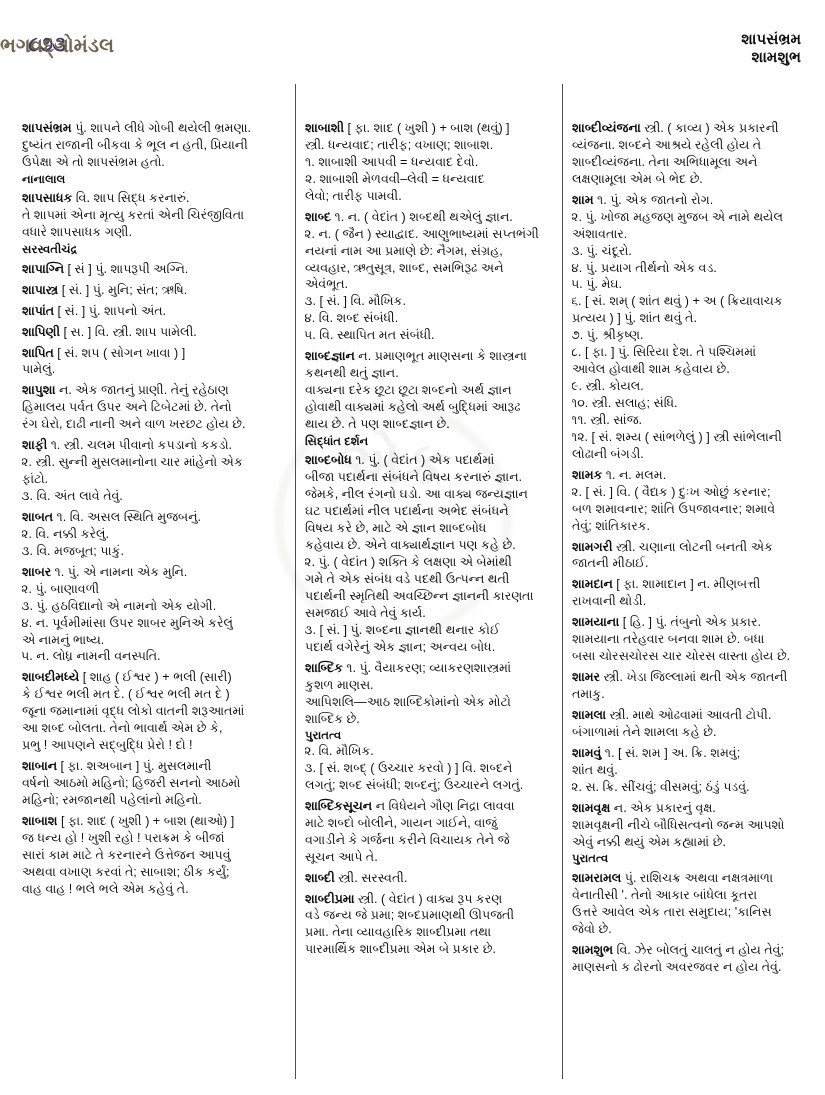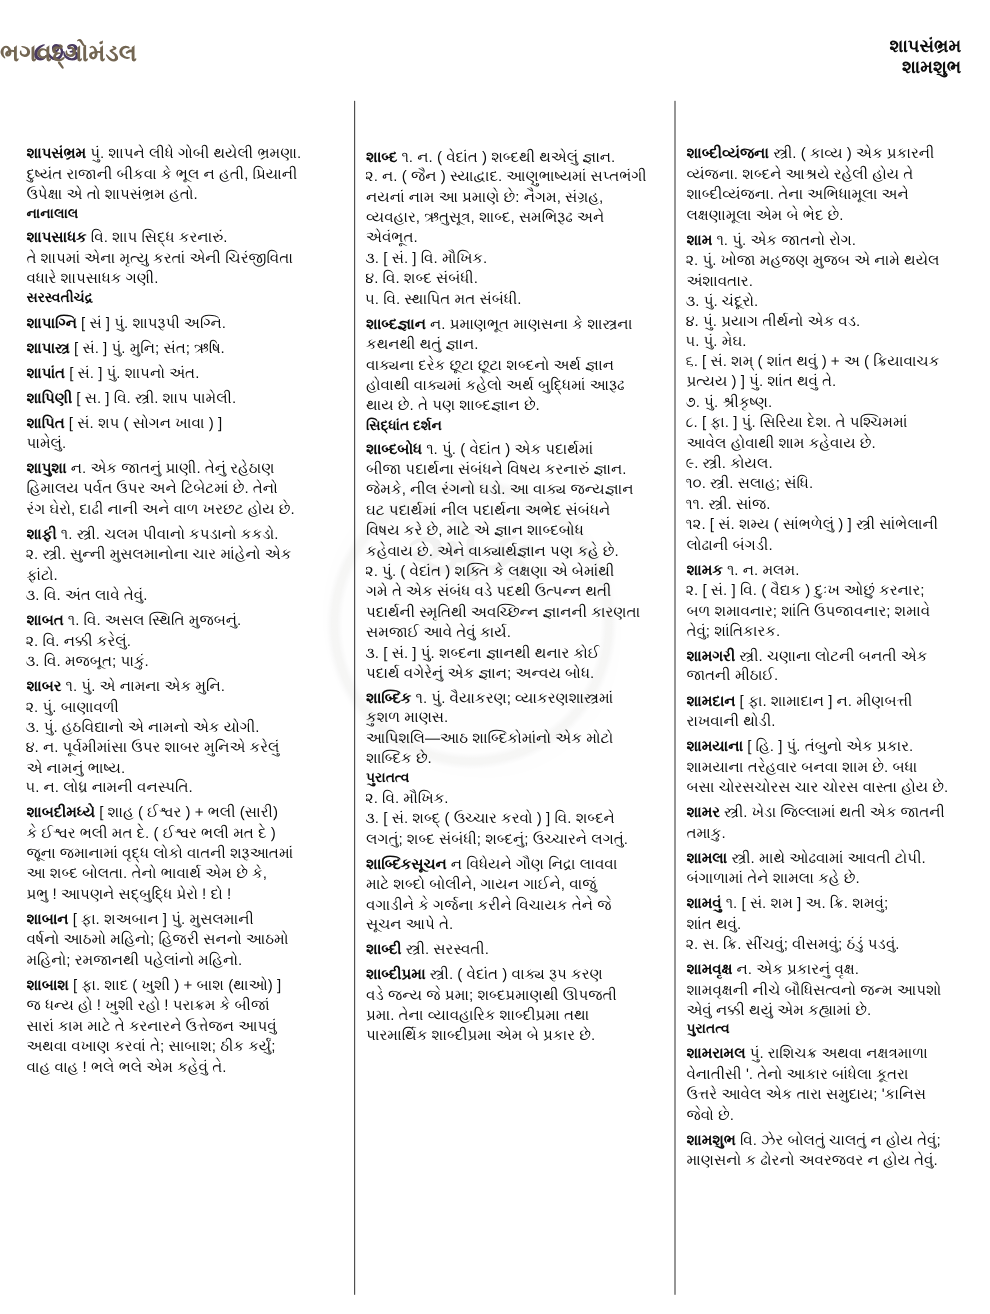--- a/index.html
+++ b/index.html
@@ -286,20 +286,27 @@
         <div class="entry">
           <p class="lead"><span class="hw">શાબાશ</span> [ ફા. શાદ ( ખુશી ) + બાશ (થાઓ) ]</p>
           <p class="cont">જ ધન્ય હો ! ખુશી રહો ! પરાક્રમ કે બીજાં</p>
           <p class="cont">સારાં કામ માટે તે કરનારને ઉત્તેજન આપવું</p>
           <p class="cont">અથવા વખાણ કરવાં તે; સાબાશ; ઠીક કર્યું;</p>
           <p class="cont">વાહ વાહ ! ભલે ભલે એમ કહેવું તે.</p>
         </div>
         <div class="gap"></div>
       </div>
     <div class="column" id="col-2">
+        <div class="entry">
+          <p class="lead"><span class="hw">શાબાશી</span> [ ફા. શાદ ( ખુશી ) + બાશ (થવું) ]</p>
+          <p class="cont">સ્ત્રી. ધન્યવાદ; તારીફ; વખાણ; શાબાશ.</p>
+          <p class="quote">૧. શાબાશી આપવી = ધન્યવાદ દેવો.</p>
+          <p class="quote">૨. શાબાશી મેળવવી–લેવી = ધન્યવાદ</p>
+          <p class="cont">લેવો; તારીફ પામવી.</p>
+        </div>
         <div class="gap"></div>
         <div class="entry">
           <p class="lead"><span class="hw">શાબ્દ</span> ૧. ન. ( વેદાંત ) શબ્દથી થએલું જ્ઞાન.</p>
           <p class="sense">૨. ન. ( જૈન ) સ્યાદ્વાદ. આણુભાષ્યમાં સપ્તભંગી</p>
           <p class="cont">નયનાં નામ આ પ્રમાણે છે: નૈગમ, સંગ્રહ,</p>
           <p class="cont">વ્યવહાર, ઋતુસૂત્ર, શાબ્દ, સમભિરૂઢ અને</p>
           <p class="cont">એવંભૂત.</p>
           <p class="sense">૩. [ સં. ] વિ. મૌખિક.</p>
           <p class="sense">૪. વિ. શબ્દ સંબંધી.</p>
           <p class="sense">૫. વિ. સ્થાપિત મત સંબંધી.</p>

